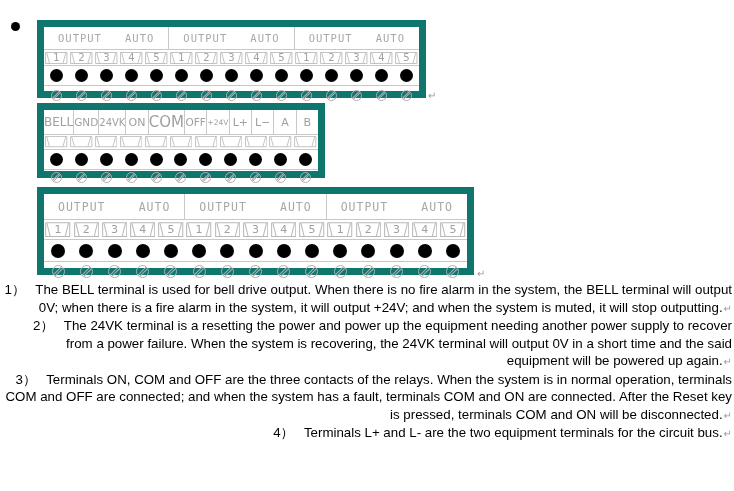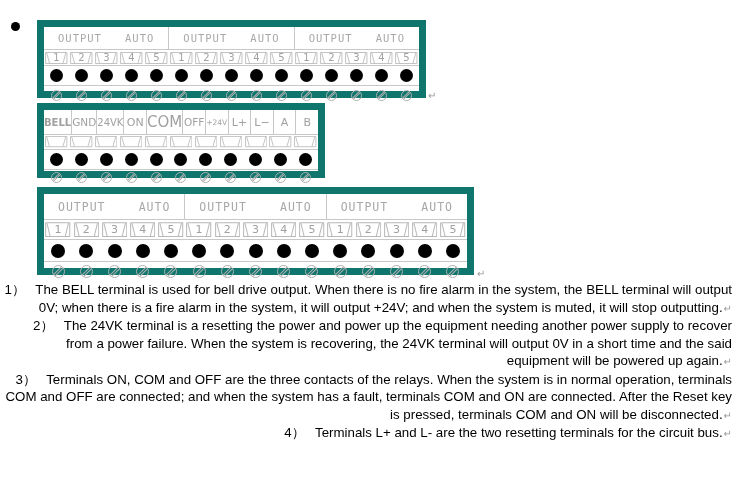--- a/index.html
+++ b/index.html
@@ -309,21 +309,21 @@
       </div>
       <div class="cell">
         <div class="screw" style="width: 11px; height: 11px;"></div>
       </div>
     </div>
 </div>
 <span class="ret" style="left:428px; top:90px;">↵</span>
 
 <div class="tblock" id="mid-block" style="left:37px; top:103px; width:288px; height:75px;">
   <div class="row" style="top:0; height:24px;" id="mid-labels">
-      <div class="cell label-cell" style="font-size: 10px; font-weight: bold;">
+      <div class="cell label-cell" style="font-size: 12px;">
         <span>BELL</span>
       </div>
       <div class="cell label-cell" style="font-size: 10.5px;">
         <span>GND</span>
       </div>
       <div class="cell label-cell" style="font-size: 10px;">
         <span>24VK</span>
       </div>
       <div class="cell label-cell" style="font-size: 11px;">
         <span>ON</span>
@@ -791,15 +791,15 @@
   <div class="note">
     <span class="num">1）</span><span>The BELL terminal is used for bell drive output. When there is no fire alarm in the system, the BELL terminal will output 0V; when there is a fire alarm in the system, it will output +24V; and when the system is muted, it will stop outputting.</span><span class="para-mark">↵</span>
   </div>
   <div class="note">
     <span class="num">2）</span><span>The 24VK terminal is a resetting the power and power up the equipment needing another power supply to recover from a power failure. When the system is recovering, the 24VK terminal will output 0V in a short time and the said equipment will be powered up again.</span><span class="para-mark">↵</span>
   </div>
   <div class="note">
     <span class="num">3）</span><span>Terminals ON, COM and OFF are the three contacts of the relays. When the system is in normal operation, terminals COM and OFF are connected; and when the system has a fault, terminals COM and ON are connected. After the Reset key is pressed, terminals COM and ON will be disconnected.</span><span class="para-mark">↵</span>
   </div>
   <div class="note">
-    <span class="num">4）</span><span>Terminals L+ and L- are the two resetting terminals for the circuit bus.</span><span class="para-mark">↵</span>
+    <span class="num">4）</span><span>Terminals L+ and L- are the two equipment terminals for the circuit bus.</span><span class="para-mark">↵</span>
   </div>
 </div>
 
 </body></html>

